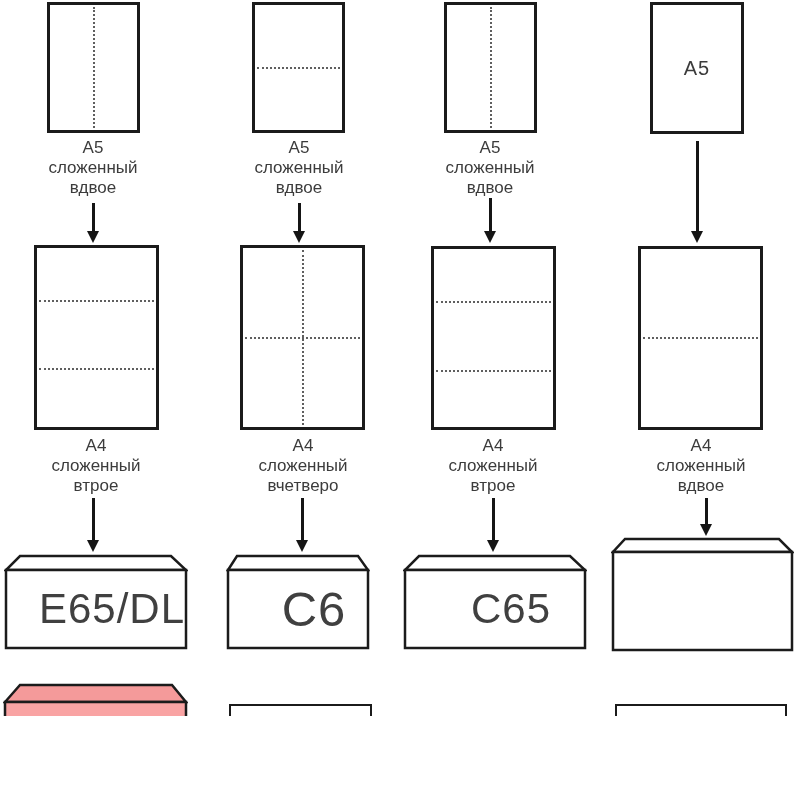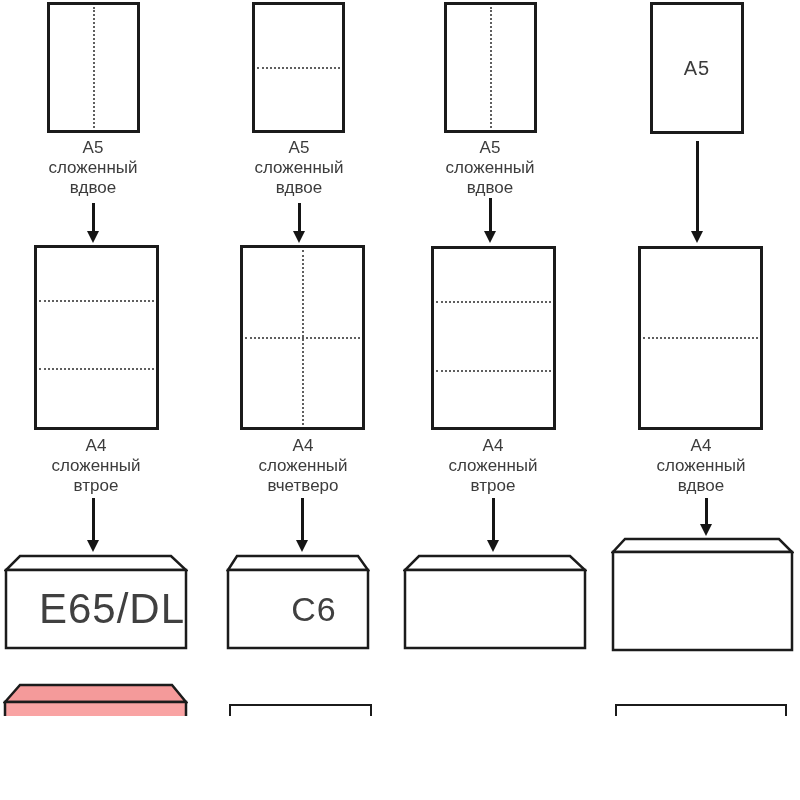--- a/index.html
+++ b/index.html
@@ -135,28 +135,29 @@
       <rect class="eshape" fill="#ffffff" x="2" y="16" width="180" height="78"></rect>
     </svg>
     <div class="etext" style="top:16px;height:78px;font-size:42px">E65/DL</div>
   </div>
 
   <div class="env" style="left:226px;top:554px;width:144px;height:96px">
     <svg width="144" height="96" viewBox="0 0 144 96">
       <polygon class="eshape" fill="#ffffff" points="11,2 132,2 142,16 2,16"></polygon>
       <rect class="eshape" fill="#ffffff" x="2" y="16" width="140" height="78"></rect>
     </svg>
-    <div class="etext" style="top:16px;height:78px;font-size:34px">C6</div>
+    <div class="etext" style="top:16px;height:78px;font-size:49px">C6</div>
   </div>
 
   <div class="env" style="left:403px;top:554px;width:184px;height:96px">
     <svg width="184" height="96" viewBox="0 0 184 96">
       <polygon class="eshape" fill="#ffffff" points="16,2 167,2 182,16 2,16"></polygon>
       <rect class="eshape" fill="#ffffff" x="2" y="16" width="180" height="78"></rect>
     </svg>
+    <div class="etext" style="top:16px;height:78px;font-size:42px">C65</div>
   </div>
 
   <div class="env" style="left:611px;top:537px;width:183px;height:115px">
     <svg width="183" height="115" viewBox="0 0 183 115">
       <polygon class="eshape" fill="#ffffff" points="14,2 168,2 181,15 2,15"></polygon>
       <rect class="eshape" fill="#ffffff" x="2" y="15" width="179" height="98"></rect>
     </svg>
   </div>
 
   <div class="env" style="left:3px;top:683px;width:185px;height:116px">

